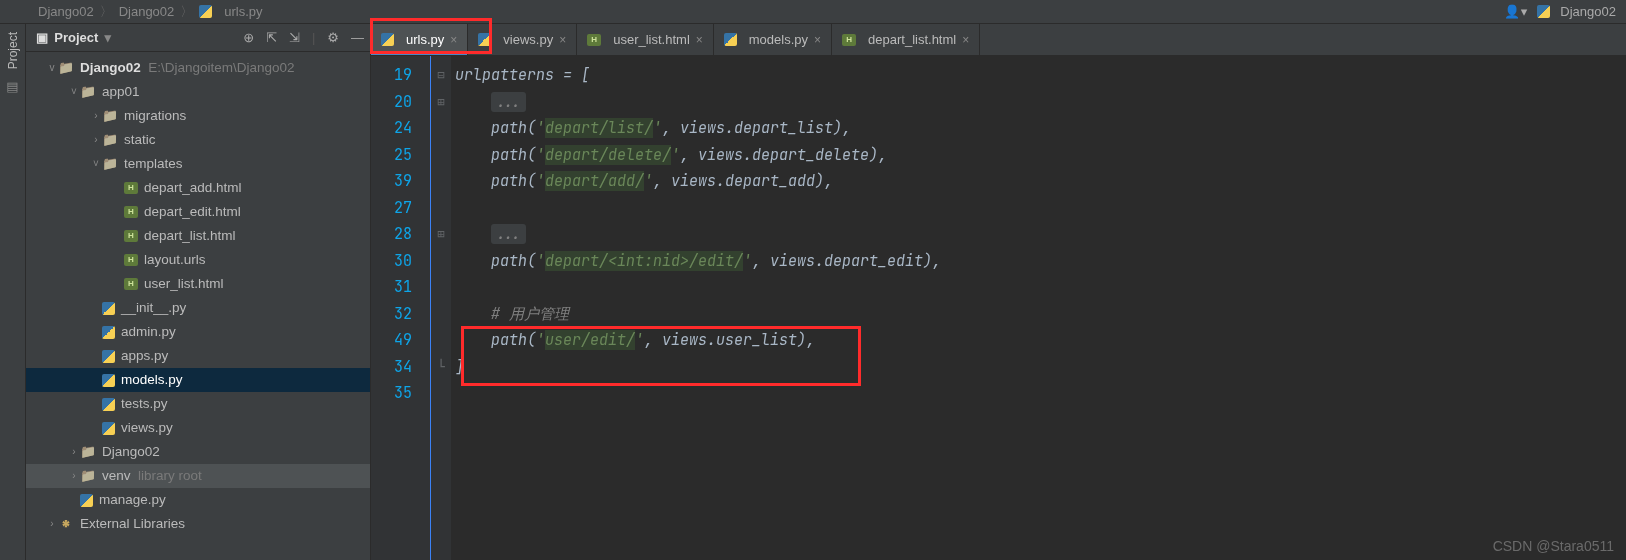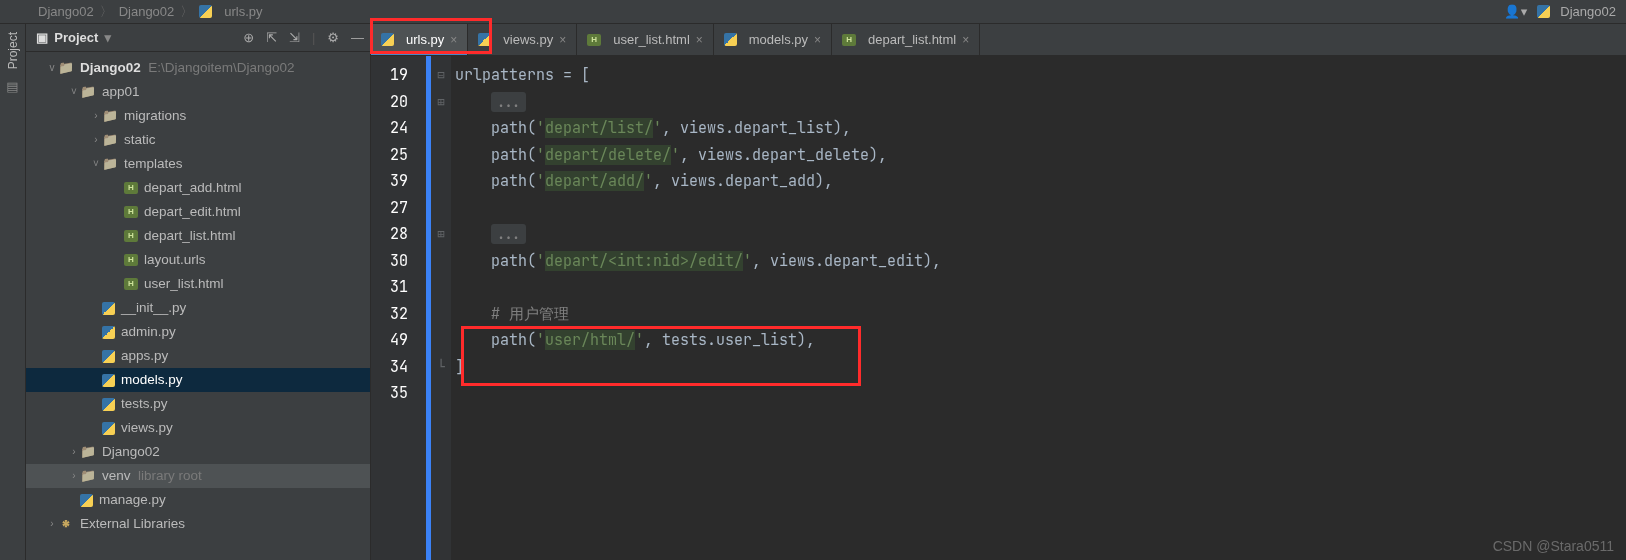--- a/index.html
+++ b/index.html
@@ -139,37 +139,38 @@
     flex:1;
     display:flex;
     font-family: "JetBrains Mono","Consolas",monospace;
     font-size: 15px;
     line-height: 26.5px;
     position: relative;
   }
   .gutter {
     width: 60px;
     background:#313335;
-    color:#ffffff;
+    color:#0ea5e9;
     text-align: right;
     padding: 6px 18px 0 0;
-    border-right:5px solid #3b82f6;
+    border-right:1px solid #3b82f6;
   }
   .gutter div{ height:26.5px; }
   .fold-col {
     width: 20px;
     background:#313335;
     padding-top:6px;
   }
   .fold-col div{ height:26.5px; color:#606366; font-size:12px; text-align:center;}
   .code {
     flex:1;
     padding: 6px 0 0 4px;
     color:#a9b7c6;
     position:relative;
+    font-style:italic;
   }
   .code .line{ height:26.5px; white-space:pre; }
   .str { color:#6a8759; }
   .str-bg { background:#33412f; }
   .cmt { color:#808080; }
   .fold-dot { background:#3c3f41; padding:0 4px; border-radius:3px; color:#808080;}
   .red-box {
     position:absolute;
     border: 3px solid #ff2b2b;
     pointer-events:none;
@@ -402,21 +403,21 @@
       <div class="line"><span>urlpatterns = [</span></div>
           <div class="line"><span>    </span><span class="fold-dot">...</span></div>
           <div class="line"><span>    path(</span><span class="str">'</span><span class="str str-bg">depart/list/</span><span class="str">'</span><span>, views.depart_list),</span></div>
           <div class="line"><span>    path(</span><span class="str">'</span><span class="str str-bg">depart/delete/</span><span class="str">'</span><span>, views.depart_delete),</span></div>
           <div class="line"><span>    path(</span><span class="str">'</span><span class="str str-bg">depart/add/</span><span class="str">'</span><span>, views.depart_add),</span></div>
           <div class="line"><span></span></div>
           <div class="line"><span>    </span><span class="fold-dot">...</span></div>
           <div class="line"><span>    path(</span><span class="str">'</span><span class="str str-bg">depart/&lt;int:nid&gt;/edit/</span><span class="str">'</span><span>, views.depart_edit),</span></div>
           <div class="line"><span></span></div>
           <div class="line"><span>    </span><span class="cmt"># 用户管理</span></div>
-          <div class="line"><span>    path(</span><span class="str">'</span><span class="str str-bg">user/html/</span><span class="str">'</span><span>, tests.user_list),</span></div>
+          <div class="line"><span>    path(</span><span class="str">'</span><span class="str str-bg">user/edit/</span><span class="str">'</span><span>, views.user_list),</span></div>
           <div class="line"><span>]</span></div>
           <div class="line"><span></span></div>
         </div>
     </div>
     <div class="watermark">CSDN @Stara0511</div>
   </div>
 </div>
 
 <div class="red-box" style="left:370px; top:18px; width:122px; height:36px;"></div>
 

